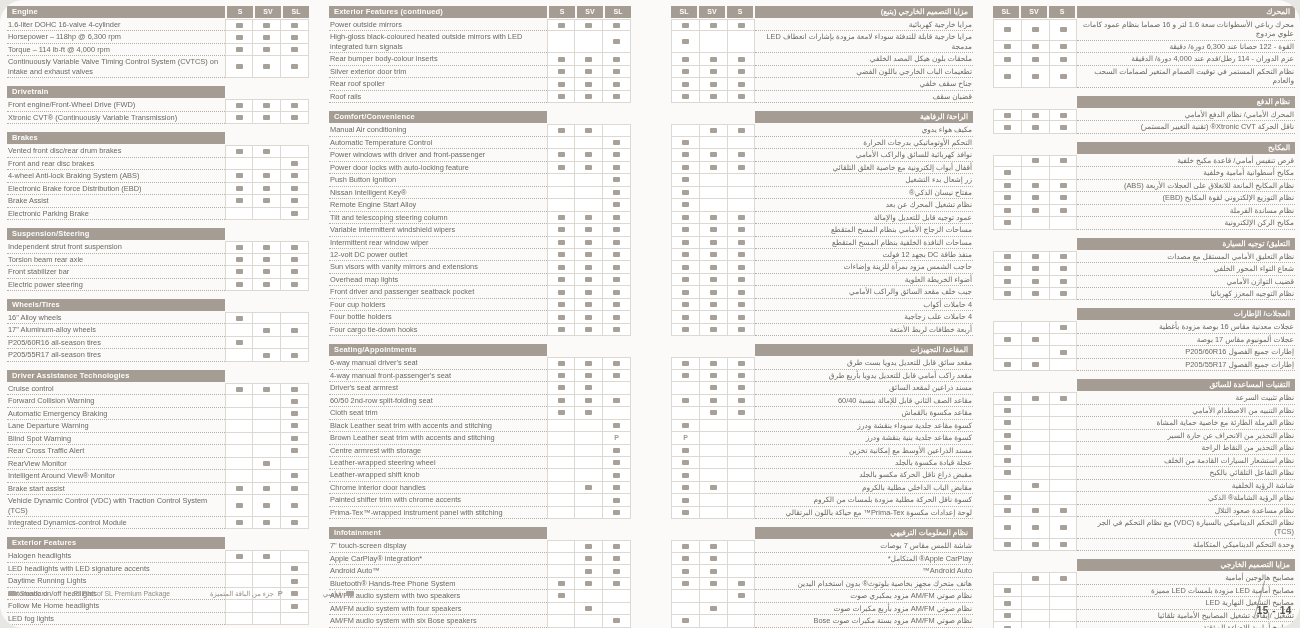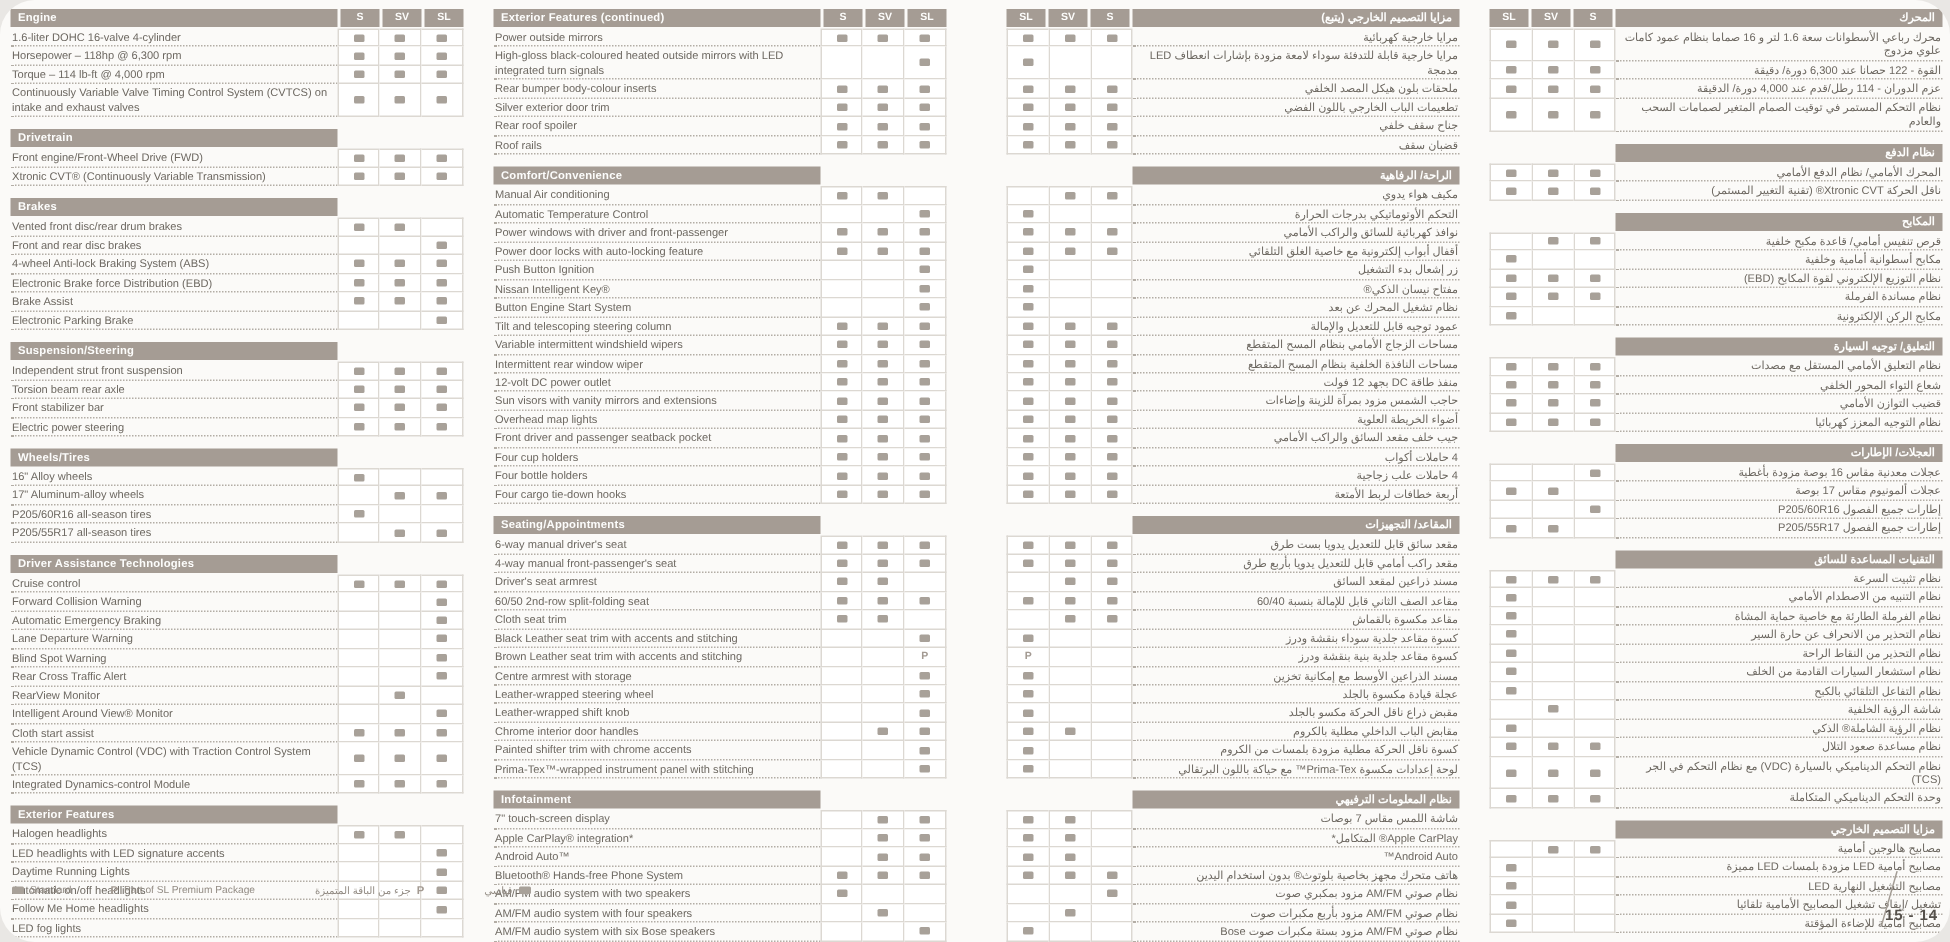--- a/index.html
+++ b/index.html
@@ -390,21 +390,21 @@
           </div>
           <div class="row">
             <div class="label">Intelligent Around View® Monitor</div>
             <div class="box"></div>
             <div class="box"></div>
             <div class="box">
               <span class="mark"></span>
             </div>
           </div>
           <div class="row">
-            <div class="label">Cloth start assist</div>
+            <div class="label">Brake start assist</div>
             <div class="box">
               <span class="mark"></span>
             </div>
             <div class="box">
               <span class="mark"></span>
             </div>
             <div class="box">
               <span class="mark"></span>
             </div>
           </div>
@@ -626,21 +626,21 @@
           </div>
           <div class="row">
             <div class="label">Nissan Intelligent Key®</div>
             <div class="box"></div>
             <div class="box"></div>
             <div class="box">
               <span class="mark"></span>
             </div>
           </div>
           <div class="row">
-            <div class="label">Button Engine Start System</div>
+            <div class="label">Remote Engine Start Alloy</div>
             <div class="box"></div>
             <div class="box"></div>
             <div class="box">
               <span class="mark"></span>
             </div>
           </div>
           <div class="row">
             <div class="label">Tilt and telescoping steering column</div>
             <div class="box">
               <span class="mark"></span>
@@ -1553,20 +1553,32 @@
             </div>
             <div class="box">
               <span class="mark"></span>
             </div>
             <div class="box"></div>
           </div>
           <div class="row">
             <div class="label">مكابح أسطوانية أمامية وخلفية</div>
             <div class="box"></div>
             <div class="box"></div>
+            <div class="box">
+              <span class="mark"></span>
+            </div>
+          </div>
+          <div class="row">
+            <div class="label">نظام المكابح المانعة للانغلاق على العجلات الأربعة (ABS)</div>
+            <div class="box">
+              <span class="mark"></span>
+            </div>
+            <div class="box">
+              <span class="mark"></span>
+            </div>
             <div class="box">
               <span class="mark"></span>
             </div>
           </div>
           <div class="row">
             <div class="label">نظام التوزيع الإلكتروني لقوة المكابح (EBD)</div>
             <div class="box">
               <span class="mark"></span>
             </div>
             <div class="box">

